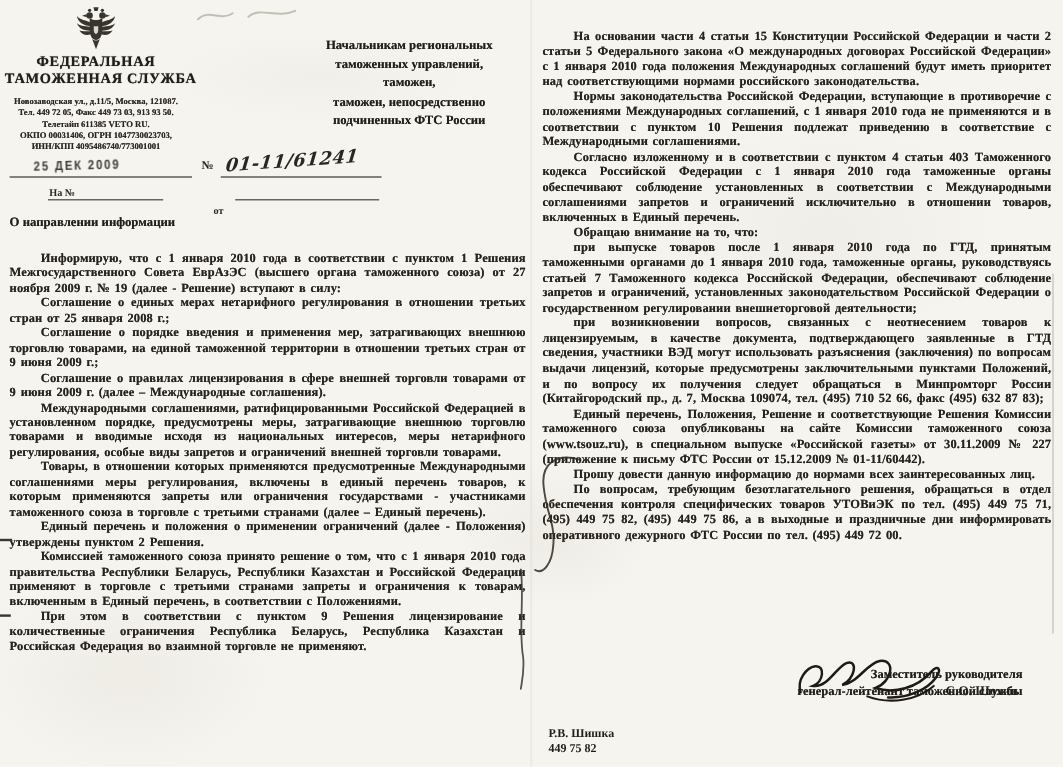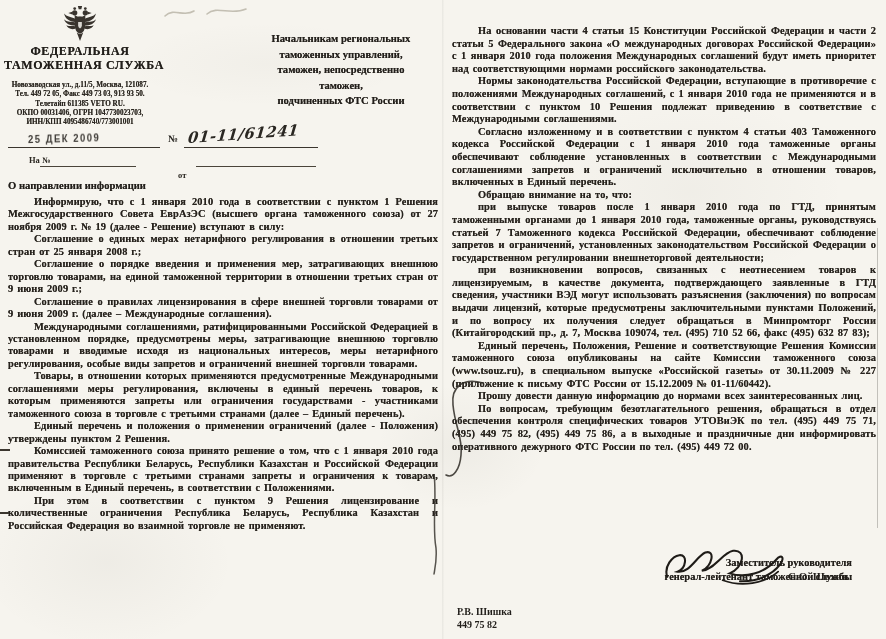--- a/index.html
+++ b/index.html
@@ -38,30 +38,30 @@
          font-weight:bold; font-size:9.5px; letter-spacing:1.5px; color:#26231f; opacity:0.88;
          transform:rotate(-1.5deg) scaleY(1.15); filter:blur(0.2px); white-space:nowrap;}
   .numsign{position:absolute; left:160px; top:3px; font-weight:bold; font-size:10px;}
   .handwritten{position:absolute; left:180px; top:-5px; font-family:"DejaVu Serif",serif;
                font-style:italic; font-weight:bold; font-size:15px; letter-spacing:0.5px;
                transform:rotate(-4deg) skewX(-10deg); color:#2a2722; white-space:nowrap;}
   .u1{position:absolute; left:0; top:17px; width:152px; border-bottom:1.4px solid #3a352d;}
   .u2{position:absolute; left:176px; top:17px; width:134px; border-bottom:1.4px solid #3a352d;}
   .ref-row{position:absolute; left:8px; top:155px; width:430px; height:16px;
            font-weight:bold; font-size:8.5px; color:#2b2721;}
-  .ref-on{position:absolute; left:0; top:0;padding-left:21px;}
+  .ref-on{position:absolute; left:12px; top:0;padding-left:21px;}
   .ref-from{position:absolute; left:170px; top:15px;}
   .u3{position:absolute; left:32px; top:11px; width:96px; border-bottom:1px solid #4a443a;}
   .u4{position:absolute; left:188px; top:11px; width:120px; border-bottom:1px solid #4a443a;}
   .subject{position:absolute; left:8px; top:180px; font-weight:bold; font-size:10.6px;
            text-shadow:0 0 0.5px rgba(40,35,28,0.8);}
 
   
   .body{position:absolute;}
-  .body-left{left:8px; top:196px; width:430px;}
+  .body-left{left:8px; top:210px; width:430px;}
   .body-right{left:452px; top:25px; width:424px;}
   .body p{margin:0; font-weight:bold; font-size:10.4px; line-height:12.45px;
           text-align:justify; text-indent:26px; word-spacing:1.2px; letter-spacing:0.1px;
           color:#26221d; text-shadow:0 0 0.55px rgba(45,40,32,0.75);}
   .body-right p{line-height:12.6px;}
 
   
   .sig-block{position:absolute; left:432px; top:556px; width:420px; height:50px;text-align:right;}
   .sig-left div{font-weight:bold; font-size:10.4px; line-height:14px;
                 text-shadow:0 0 0.5px rgba(40,35,28,0.8);}
@@ -110,22 +110,22 @@
       <div class="addr">Тел. 449 72 05, Факс 449 73 03, 913 93 50.</div>
       <div class="addr">Телетайп 611385 VETO RU.</div>
       <div class="addr">ОКПО 00031406, ОГРН 1047730023703,</div>
       <div class="addr">ИНН/КПП 4095486740/773001001</div>
     </div>
   </div>
 
   <div class="addressee">
     <div>Начальникам региональных</div>
     <div>таможенных управлений,</div>
+    <div>таможен,</div>
     <div>таможен, непосредственно</div>
-    <div>таможен,</div>
     <div>подчиненных ФТС России</div>
   </div>
 
   <div class="date-row">
     <span class="stamp">25 ДЕК 2009</span>
     <span class="numsign">№</span>
     <span class="handwritten">01-11/61241</span>
     <div class="u1"></div>
     <div class="u2"></div>
   </div>

